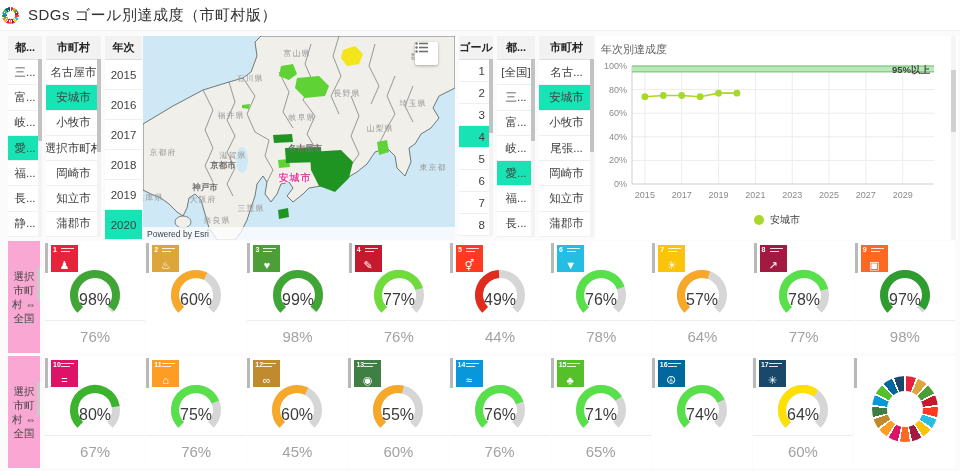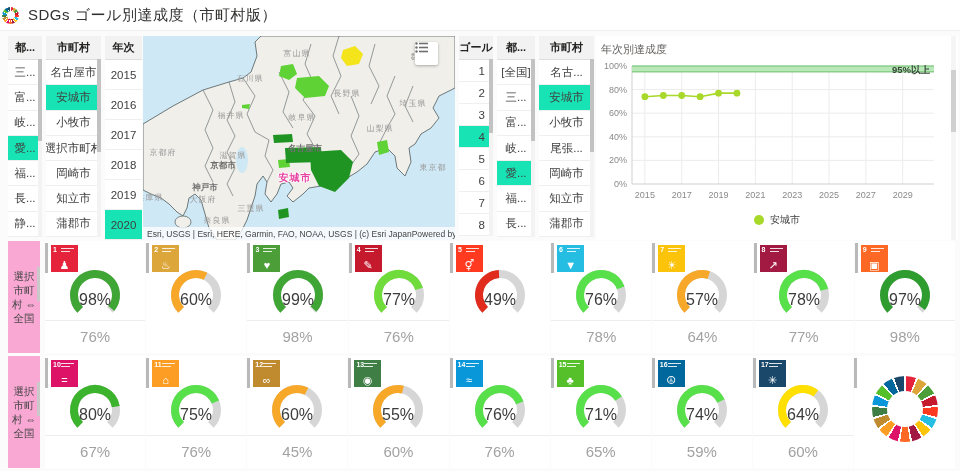--- a/index.html
+++ b/index.html
@@ -241,21 +241,20 @@
       <svg width="13" height="11" viewBox="0 0 13 11">
         <circle cx="1.5" cy="1.5" r="1.2" fill="#6e6e6e"></circle>
           <rect x="4" y="0.7" width="9" height="1.6" fill="#6e6e6e"></rect>
         <circle cx="1.5" cy="5.5" r="1.2" fill="#6e6e6e"></circle>
           <rect x="4" y="4.7" width="9" height="1.6" fill="#6e6e6e"></rect>
         <circle cx="1.5" cy="9.5" r="1.2" fill="#6e6e6e"></circle>
           <rect x="4" y="8.7" width="9" height="1.6" fill="#6e6e6e"></rect>
       </svg>
     </div>
     <div id="attrib">
-      <span>Esri, USGS | Esri, HERE, Garmin, FAO, NOAA, USGS | (c) Esri Japan</span>
       <span>Powered by Esri</span>
     </div>
   </div>
 
   <div class="col" id="col-goal">
     <div class="hdr">ゴール</div>
     <div class="list">
 
     <div class="item">
           <span>1</span>
@@ -469,20 +468,21 @@
             <span class="num">5</span>
             <span class="t1"></span>
             <span class="t2"></span>
             <span class="glyph">⚥</span>
           </div>
           <svg class="gauge" width="84" height="62" viewBox="0 0 84 62">
             <path class="g-bg" fill="none" stroke="#d6d6d6" stroke-width="8" d="M27.15,46.85 A21,21 0 1 1 56.85,46.85"></path>
             <path class="g-val" fill="none" stroke-width="8" d="M27.15,46.85 A21,21 0 0 1 41.01,11.02" stroke="#e02b1d"></path>
             <text class="g-txt" x="42" y="42">49%</text>
           </svg>
+          <div class="nat">44%</div>
         </div>
         <div class="card">
           <div class="sdg-icon" style="background: rgb(38, 189, 226);">
             <span class="num">6</span>
             <span class="t1"></span>
             <span class="t2"></span>
             <span class="glyph">▼</span>
           </div>
           <svg class="gauge" width="84" height="62" viewBox="0 0 84 62">
             <path class="g-bg" fill="none" stroke="#d6d6d6" stroke-width="8" d="M27.15,46.85 A21,21 0 1 1 56.85,46.85"></path>
@@ -632,21 +632,20 @@
             <span class="num">16</span>
             <span class="t1"></span>
             <span class="t2"></span>
             <span class="glyph">☮</span>
           </div>
           <svg class="gauge" width="84" height="62" viewBox="0 0 84 62">
             <path class="g-bg" fill="none" stroke="#d6d6d6" stroke-width="8" d="M27.15,46.85 A21,21 0 1 1 56.85,46.85"></path>
             <path class="g-val" fill="none" stroke-width="8" d="M27.15,46.85 A21,21 0 1 1 61.00,23.06" stroke="#57e04a"></path>
             <text class="g-txt" x="42" y="42">74%</text>
           </svg>
-          <div class="nat">59%</div>
         </div>
         <div class="card">
           <div class="sdg-icon" style="background: rgb(25, 72, 106);">
             <span class="num">17</span>
             <span class="t1"></span>
             <span class="t2"></span>
             <span class="glyph">✳</span>
           </div>
           <svg class="gauge" width="84" height="62" viewBox="0 0 84 62">
             <path class="g-bg" fill="none" stroke="#d6d6d6" stroke-width="8" d="M27.15,46.85 A21,21 0 1 1 56.85,46.85"></path>

